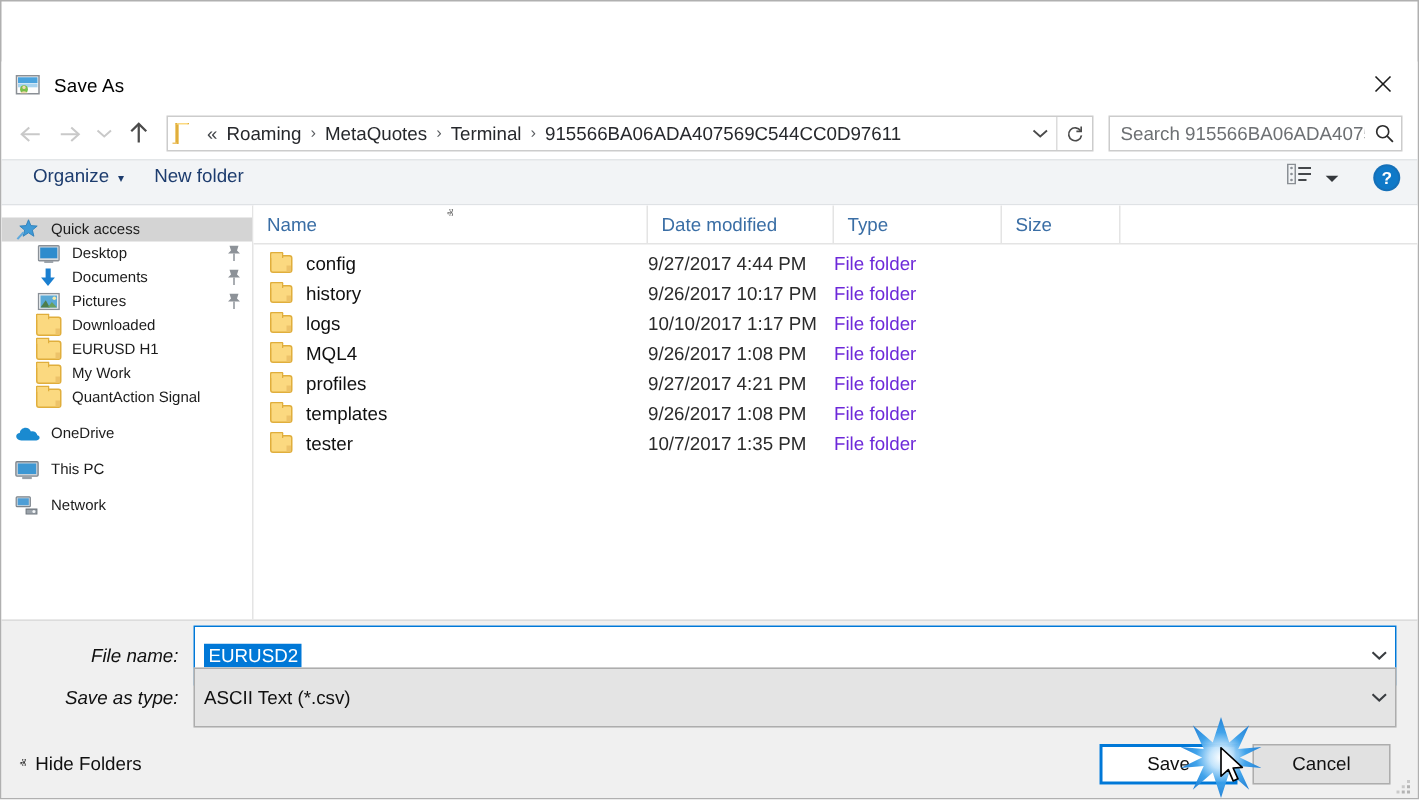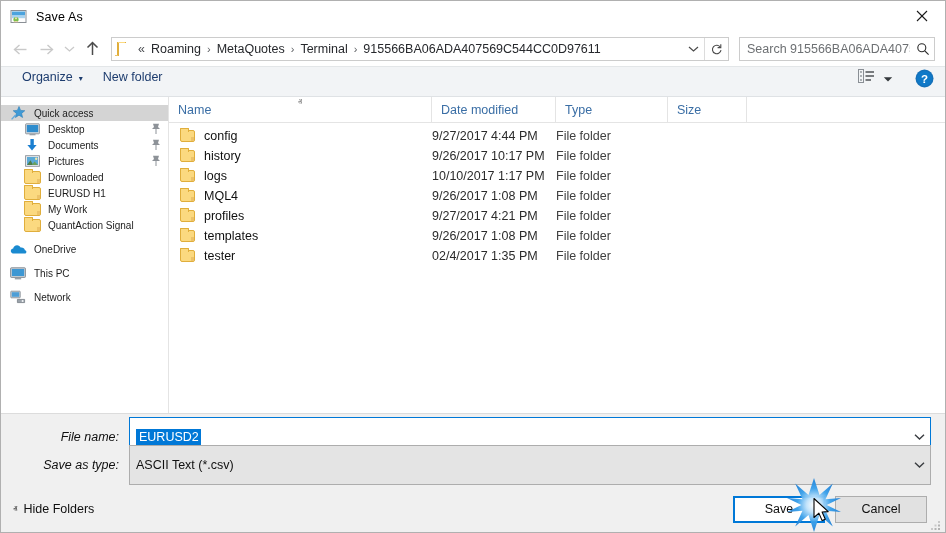--- a/index.html
+++ b/index.html
@@ -17,20 +17,21 @@
     border: 1px solid #b0b0b0;
     display: flex; flex-direction: column;
   }
 
   
   #titlebar {
     height: 31px; min-height: 31px;
     background: #ffffff;
     display: flex; align-items: center;
     position: relative;
+    margin-top: 40px;
   }
   #title-icon {
     width: 17px; height: 17px; margin-left: 9px; margin-right: 9px;
     position: relative; flex: 0 0 auto;
   }
   #title-text {
     font-size: 12.5px; color: #000000; letter-spacing: .15px;
   }
   #close-btn {
     position: absolute; right: 0; top: 0;
@@ -197,21 +198,21 @@
   .row {
     height: 20px; display: flex; align-items: center;
     font-size: 12.5px; color: #101010;
   }
   .row .cell-name {
     width: 263px; flex: 0 0 263px;
     display: flex; align-items: center; padding-left: 11px;
   }
   .row .cell-name .fic { margin-right: 9px; flex: 0 0 auto; display:flex;}
   .row .cell-date { width: 124px; flex: 0 0 124px; color: #2b2b2b; }
-  .row .cell-type { width: 112px; flex: 0 0 112px; color: #404040; }
+  .row .cell-type { width: 112px; flex: 0 0 112px; color: #6d28d9; }
   .row .cell-size { width: 79px; flex: 0 0 79px; }
 
   
   #formarea {
     background: #f0f0f0;
     border-top: 1px solid #dcdcdc;
     padding: 11px 14px 10px 14px;
     flex: 0 0 auto;
   }
   .formrow { display: flex; align-items: center; height: 23px; margin-bottom: 5px;}
@@ -616,21 +617,21 @@
           <span class="cell-type">File folder</span>
           <span class="cell-size"></span>
         </div>
         <div class="row">
           <span class="cell-name">
             <span class="fic">
                 <span class="folder"></span>
               </span>
             <span>tester</span>
           </span>
-          <span class="cell-date">02/4/2017 1:35 PM</span>
+          <span class="cell-date">10/7/2017 1:35 PM</span>
           <span class="cell-type">File folder</span>
           <span class="cell-size"></span>
         </div>
       </div>
     </div>
   </div>
 
   <div id="formarea">
     <div class="formrow">
       <div class="flabel">File name:</div>

